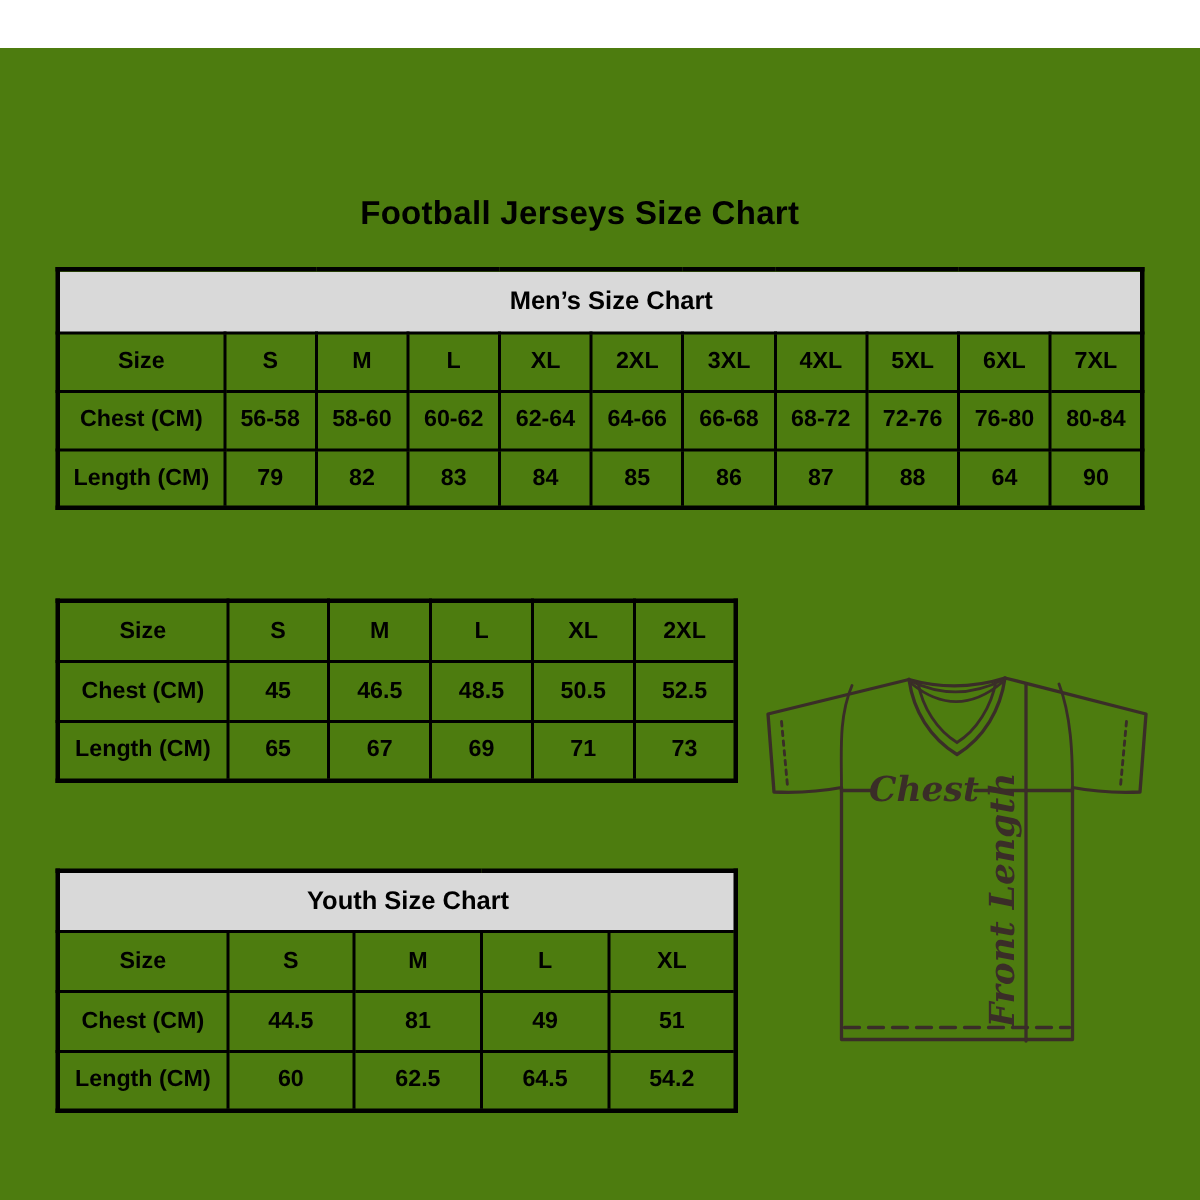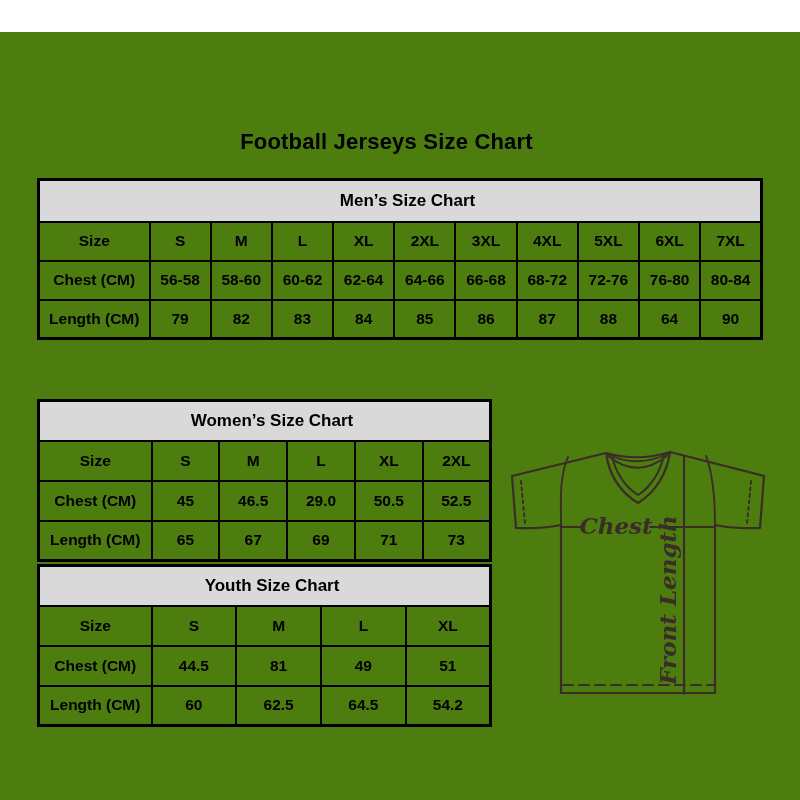--- a/index.html
+++ b/index.html
@@ -42,21 +42,21 @@
     background: #d9d9d9;
     font-size: 17px;
     padding-left: 15px;
   }
   table.size-table td { font-size: 15.5px; }
   table.mens  { left: 37px; top: 146px; width: 726px; }
   table.mens  tr { height: 39px; }
   table.mens  tr.header-row { height: 42px; }
   table.mens  col.label-col { width: 111px; }
   table.womens { left: 37px; top: 367px; width: 455px; }
-  table.youth  { left: 37px; top: 532px; width: 455px; }
+  table.youth  { left: 37px; top: 547px; width: 455px; }
   table.womens tr, table.youth tr { height: 40px; }
   table.womens col.label-col, table.youth col.label-col { width: 113px; }
   .jersey-svg { position: absolute; left: 500px; top: 400px; }
   .jersey-svg .ln   { fill: none; stroke: #3a2d28; stroke-width: 2.2; stroke-linejoin: round; stroke-linecap: round; }
   .jersey-svg .thin { fill: none; stroke: #3a2d28; stroke-width: 1.9; stroke-linecap: round; }
   .jersey-svg .measure-label {
     font-family: "DejaVu Serif", serif;
     font-style: italic;
     font-weight: bold;
     font-size: 23px;
@@ -132,36 +132,33 @@
   <table class="size-table womens">
       <colgroup>
         <col class="label-col">
         <col>
         <col>
         <col>
         <col>
         <col>
       </colgroup>
       <tbody>
-        <tr class="header-row">
-          <th colspan="6" class="table-title">Women’s Size Chart</th>
-        </tr>
         <tr>
           <td>Size</td>
           <td>S</td>
           <td>M</td>
           <td>L</td>
           <td>XL</td>
           <td>2XL</td>
         </tr>
         <tr>
           <td>Chest (CM)</td>
           <td>45</td>
           <td>46.5</td>
-          <td>29.0</td>
+          <td>48.5</td>
           <td>50.5</td>
           <td>52.5</td>
         </tr>
         <tr>
           <td>Length (CM)</td>
           <td>65</td>
           <td>67</td>
           <td>69</td>
           <td>71</td>
           <td>73</td>

